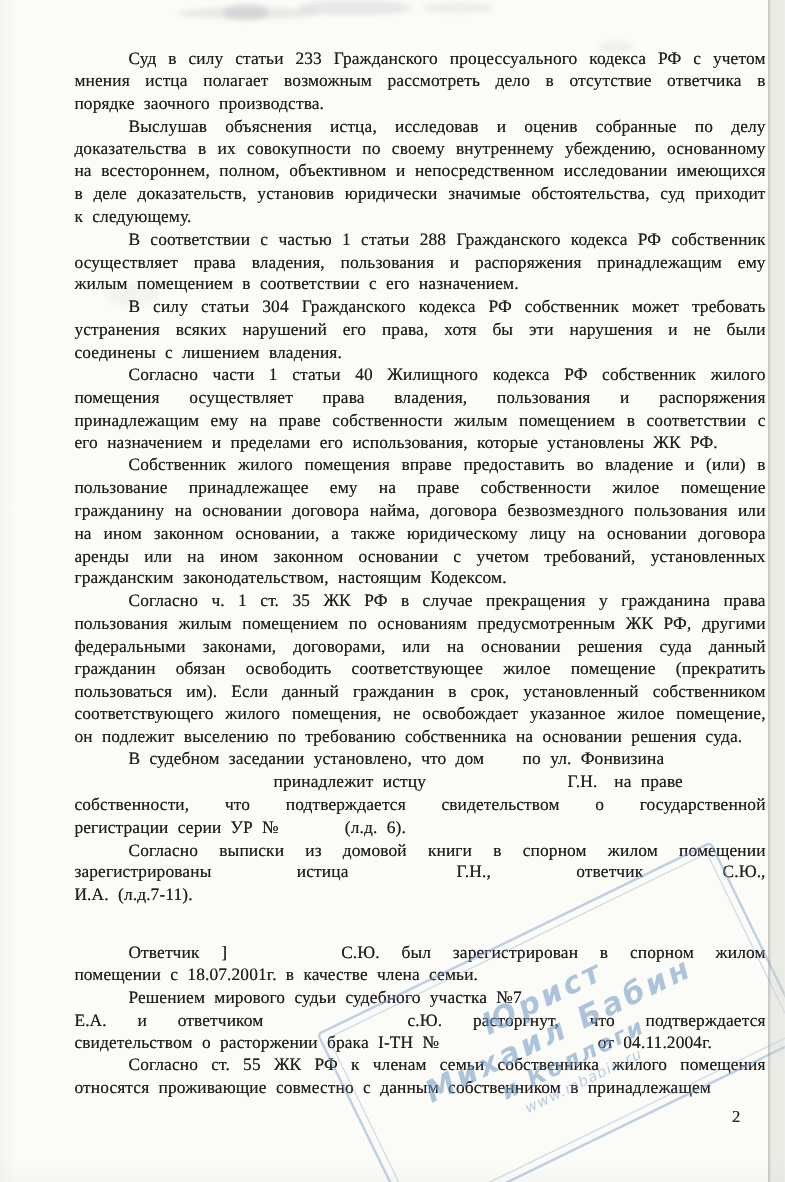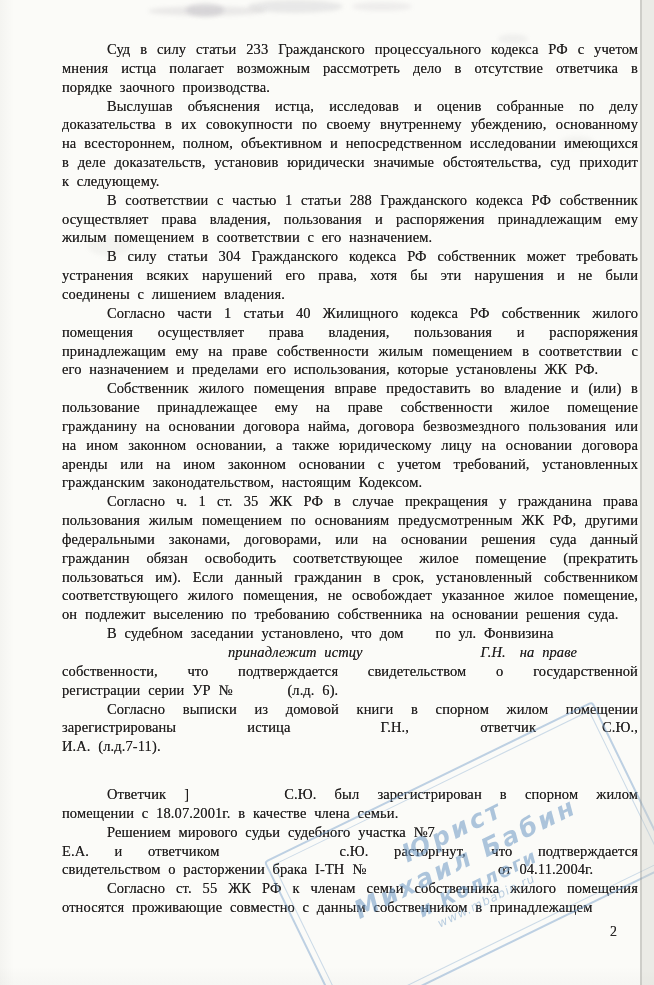--- a/index.html
+++ b/index.html
@@ -89,21 +89,21 @@
 
   <div class="doc">
       <div class="para">Суд в силу статьи 233 Гражданского процессуального кодекса РФ с учетом мнения истца полагает возможным рассмотреть дело в отсутствие ответчика в порядке заочного производства.</div>
       <div class="para">Выслушав объяснения истца, исследовав и оценив собранные по делу доказательства в их совокупности по своему внутреннему убеждению, основанному на всестороннем, полном, объективном и непосредственном исследовании имеющихся в деле доказательств, установив юридически значимые обстоятельства, суд приходит к следующему.</div>
       <div class="para">В соответствии с частью 1 статьи 288 Гражданского кодекса РФ собственник осуществляет права владения, пользования и распоряжения принадлежащим ему жилым помещением в соответствии с его назначением.</div>
       <div class="para">В силу статьи 304 Гражданского кодекса РФ собственник может требовать устранения всяких нарушений его права, хотя бы эти нарушения и не были соединены с лишением владения.</div>
       <div class="para">Согласно части 1 статьи 40 Жилищного кодекса РФ собственник жилого помещения осуществляет права владения, пользования и распоряжения принадлежащим ему на праве собственности жилым помещением в соответствии с его назначением и пределами его использования, которые установлены ЖК РФ.</div>
       <div class="para">Собственник жилого помещения вправе предоставить во владение и (или) в пользование принадлежащее ему на праве собственности жилое помещение гражданину на основании договора найма, договора безвозмездного пользования или на ином законном основании, а также юридическому лицу на основании договора аренды или на ином законном основании с учетом требований, установленных гражданским законодательством, настоящим Кодексом.</div>
       <div class="para">Согласно ч. 1 ст. 35 ЖК РФ в случае прекращения у гражданина права пользования жилым помещением по основаниям предусмотренным ЖК РФ, другими федеральными законами, договорами, или на основании решения суда данный гражданин обязан освободить соответствующее жилое помещение (прекратить пользоваться им). Если данный гражданин в срок, установленный собственником соответствующего жилого помещения, не освобождает указанное жилое помещение, он подлежит выселению по требованию собственника на основании решения суда.</div>
       <div class="tline" style="padding-left: 45px;"><span>В судебном заседании установлено, что дом</span><span class="gap" style="width: 32px;"></span><span>по ул. Фонвизина</span></div>
-      <div class="tline" style="padding-left: 166px; font-style: italic;"><span>принадлежит истцу</span><span class="gap" style="width: 118px;"></span><span>Г.Н.</span><span class="gap" style="width: 14px;"></span><span>на праве</span></div>
+      <div class="tline" style="padding-left: 166px;"><span>принадлежит истцу</span><span class="gap" style="width: 118px;"></span><span>Г.Н.</span><span class="gap" style="width: 14px;"></span><span>на праве</span></div>
       <div class="tline spread"><span>собственности, что подтверждается свидетельством о государственной</span></div>
       <div class="tline"><span>регистрации серии УР №</span><span class="gap" style="width: 55px;"></span><span>(л.д. 6).</span></div>
       <div class="tline spread" style="padding-left: 45px;"><span>Согласно выписки из домовой книги в спорном жилом помещении</span></div>
       <div class="tline spread"><span>зарегистрированы истица</span><span class="gap" style="width: 90px;"></span><span>Г.Н., ответчик</span><span class="gap" style="width: 66px;"></span><span>С.Ю.,</span></div>
       <div class="tline"><span>И.А. (л.д.7-11).</span></div>
       <div class="tline spread" style="padding-left: 45px; margin-top: 29px;"><span>Ответчик ]</span><span class="gap" style="width: 95px;"></span><span>С.Ю. был зарегистрирован в спорном жилом</span></div>
       <div class="tline"><span>помещении с 18.07.2001г. в качестве члена семьи.</span></div>
       <div class="tline" style="padding-left: 45px;"><span>Решением мирового судьи судебного участка №7</span></div>
       <div class="tline spread"><span>Е.А. и ответчиком</span><span class="gap" style="width: 120px;"></span><span>с.Ю. расторгнут, что подтверждается</span></div>
       <div class="tline"><span>свидетельством о расторжении брака I-ТН №</span><span class="gap" style="width: 132px;"></span><span>от 04.11.2004г.</span></div>

